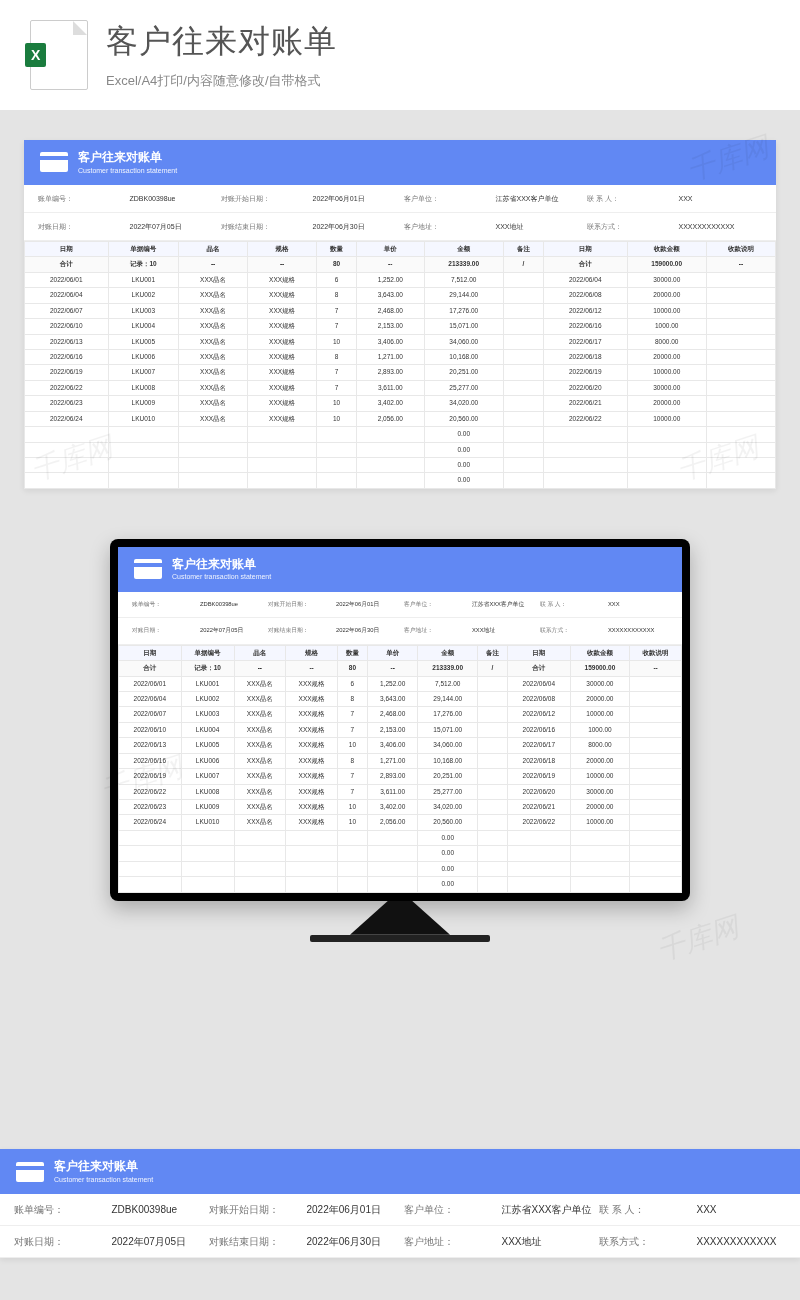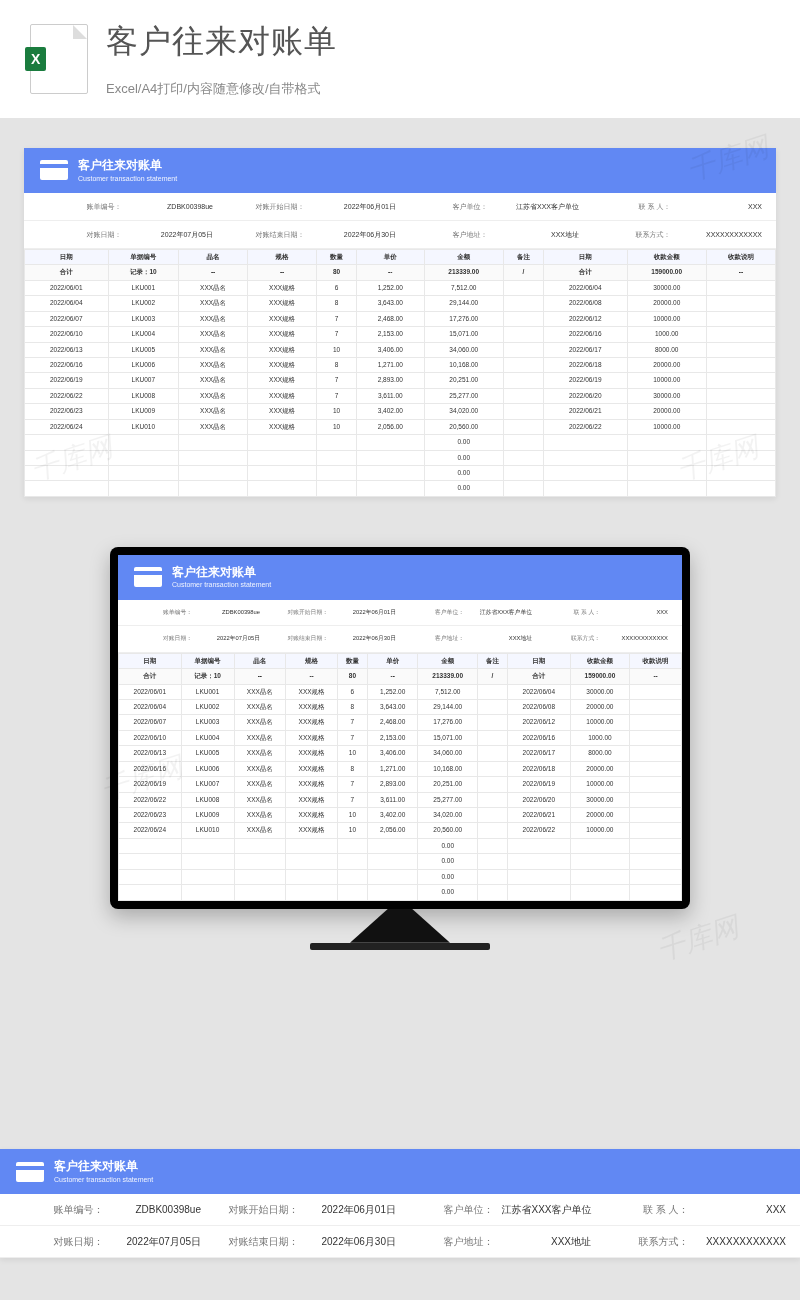--- a/index.html
+++ b/index.html
@@ -4,30 +4,30 @@
 <style>
 *{box-sizing:border-box;margin:0;padding:0}
 body{background:#e4e4e4;font-family:"Microsoft YaHei",Arial,sans-serif;color:#333;width:800px}
 .page{background:#e4e4e4;padding:0;min-height:1300px;position:relative}
 .top-hero{background:#fff;padding:20px 30px;display:flex;align-items:center;gap:18px}
 .excel-ico{width:58px;height:70px;background:linear-gradient(#fff,#fff);border:1px solid #ccc;border-radius:2px;position:relative;display:flex;align-items:center;justify-content:center}
 .excel-ico::before{content:"";position:absolute;top:0;right:0;width:14px;height:14px;background:#ddd;clip-path:polygon(0 0,100% 100%,0 100%)}
 .excel-ico .x{background:#1a7c3e;color:#fff;font-weight:bold;padding:4px 6px;font-size:14px;position:absolute;left:-6px;top:22px;border-radius:2px;font-family:Arial}
 .hero-txt{flex:1}
 .hero-title{font-size:32px;color:#555;font-weight:400;letter-spacing:1px}
-.hero-sub{font-size:13px;color:#888;margin-top:16px}
+.hero-sub{font-size:13px;color:#888;margin-top:8px}
 .preview-wrap{padding:30px 24px}
 .sheet{background:#fff;box-shadow:0 2px 6px rgba(0,0,0,.08);font-size:7px;line-height:1.3}
 .sheet-hd{background:#6188f3;color:#fff;padding:10px 16px;display:flex;align-items:center;gap:10px}
 .card-ico{width:28px;height:20px;background:#fff;border-radius:2px;position:relative}
 .card-ico::after{content:"";position:absolute;top:4px;left:0;right:0;height:4px;background:#6188f3}
 .sheet-hd-t{font-size:12px;font-weight:bold}
 .sheet-hd-s{font-size:7px;opacity:.9}
 .info-grid{display:grid;grid-template-columns:repeat(8,1fr);border-bottom:1px solid #eee;padding:6px 10px}
-.info-cell{padding:3px 4px;text-align:right;white-space:nowrap;overflow:hidden}
+.info-cell{padding:3px 4px;text-align:left;white-space:nowrap;overflow:hidden}
 .info-lbl{color:#777}
 .info-val{color:#333;font-weight:normal}
 .tbl{width:100%;border-collapse:collapse;font-size:6.5px}
 .tbl th,.tbl td{border:1px solid #e8e8e8;padding:3px 2px;text-align:center;white-space:nowrap;overflow:hidden}
 .tbl th{background:#f5f7ff;font-weight:bold}
 .tbl tr.sum td{background:#fafafa;font-weight:bold}
 .monitor-wrap{padding:20px 110px 50px}
 .monitor{background:#000;border-radius:8px;padding:8px;position:relative;box-shadow:0 8px 20px rgba(0,0,0,.25)}
 .screen{background:#fff;border-radius:2px}
 .stand{width:100px;height:34px;background:#111;margin:0 auto;clip-path:polygon(38% 0,62% 0,100% 100%,0 100%)}

